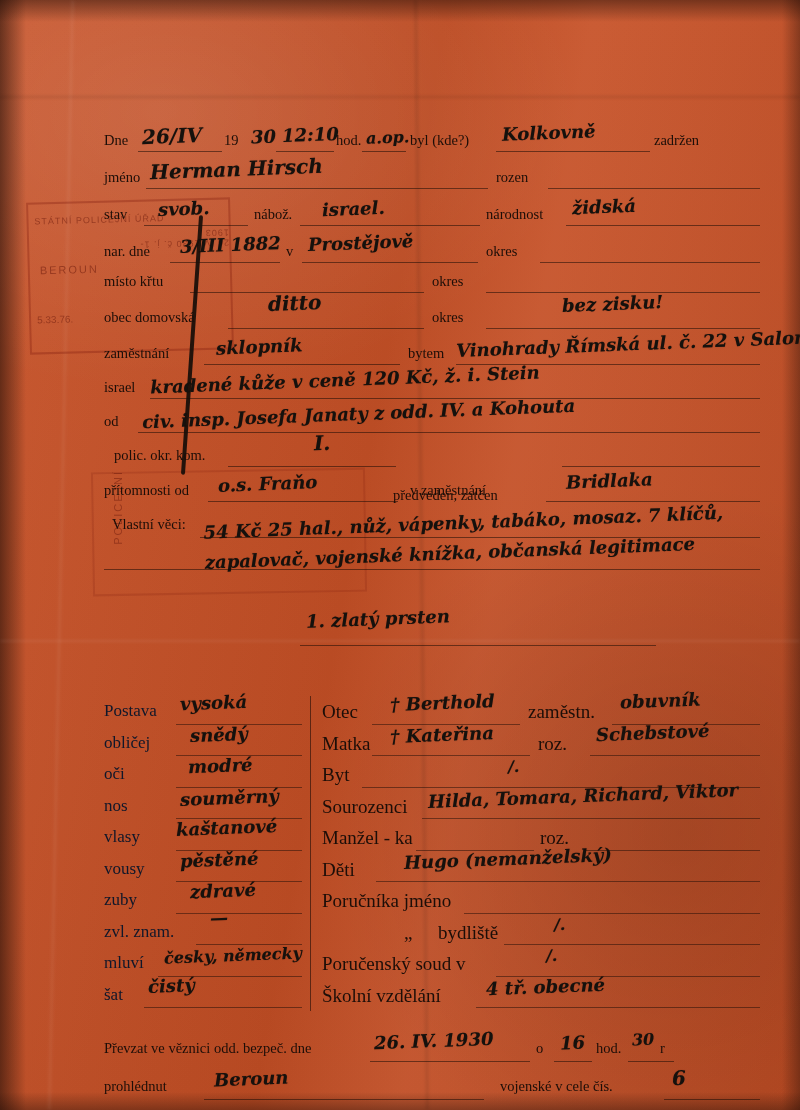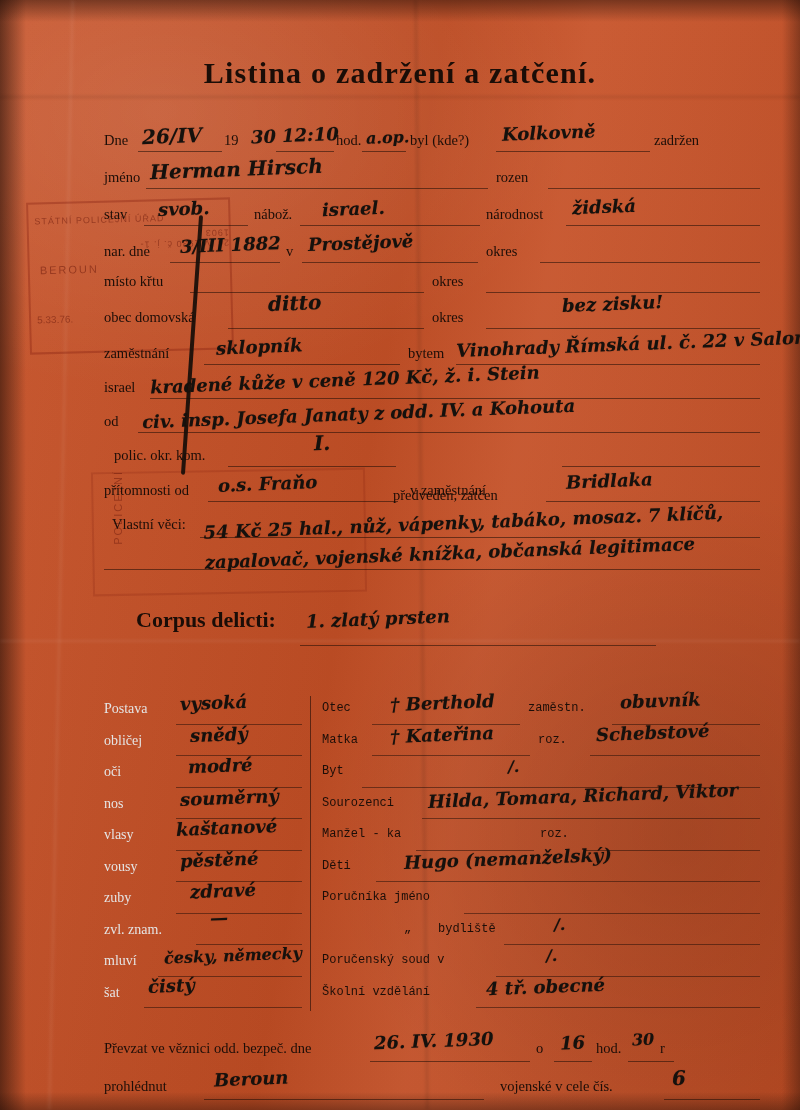--- a/index.html
+++ b/index.html
@@ -112,23 +112,23 @@
 
   h2.corpus {
     position:absolute; left:136px; top:607px;
     margin:0; font-size:22px; font-weight:bold; color:#1a0d07;
     font-family:"Liberation Serif", serif;
   }
 
   
   .tbl { position:absolute; left:104px; top:696px; width:660px; }
   .trow { position:relative; height:31.5px; }
-  .trow .lcol-lbl { position:absolute; left:0; top:5px; font-size:14px; color:#e5e5e5;}
+  .trow .lcol-lbl { position:absolute; left:0; top:5px; font-size:17px; color:#0f172a;}
   .trow .lcol-rule { position:absolute; left:72px; width:230px; bottom:3px; height:1px; background:rgba(30,12,6,0.5); }
-  .trow .rcol-lbl { position:absolute; left:218px; top:5px; font-size:12px; color:#1c0e08;font-family:Liberation Mono, monospace; }
+  .trow .rcol-lbl { position:absolute; left:218px; top:5px; font-size:19px; color:#1c0e08; }
   .trow .rcol-rule { position:absolute; bottom:3px; height:1px; background:rgba(30,12,6,0.5); }
   .vdiv { position:absolute; left:206px; top:0; width:1px; background:rgba(30,12,6,0.6); }
 
   .footer-row { position:absolute; left:104px; right:40px; }
 </style>
 </head>
 <body>
 
 <div class="paper"></div>
 <div class="edge-left"></div>
@@ -136,21 +136,20 @@
 <div class="edge-right"></div>
 <div class="edge-bottom"></div>
 
 <div class="crease" style="left:60px;top:0;width:2px;height:1110px;transform:rotate(1.2deg);"></div>
 <div class="crease dark" style="left:420px;top:0;width:3px;height:1110px;transform:rotate(-0.6deg);"></div>
 <div class="crease" style="left:0;top:640px;width:800px;height:2px;"></div>
 <div class="crease dark" style="left:0;top:96px;width:800px;height:2px;"></div>
 
 <div class="sheet">
 
-  <h1 class="doc-title">Listina o zadržení a zatčení.</h1>
 
   <div class="stamp">
     <div class="t1">STÁTNÍ POLICEJNÍ ÚŘAD</div>
     <div class="t2">26 IV 1930 č. j. 1-1903</div>
     <div class="t3">BEROUN</div>
     <div class="t4">5.33.76.</div>
   </div>
   <div class="stamp2"></div>
   <div class="vert-stamp">POLICEJNÍ</div>
 
@@ -258,21 +257,20 @@
     <span class="rule" style="left:442px;width:214px;"></span>
   </div>
 
   <div class="row" style="top:512px;height:60px;">
     <span class="lbl" style="left:8px;">Vlastní věci:</span>
     <span class="hw m" style="left:100px;top:-5px;width:560px;white-space:normal;line-height:30px;">54 Kč 25 hal., nůž, vápenky, tabáko, mosaz. 7 klíčů, zapalovač, vojenské knížka, občanská legitimace</span>
     <span class="rule" style="left:96px;width:560px;bottom:34px;"></span>
     <span class="rule" style="left:0px;width:656px;bottom:2px;"></span>
   </div>
 
-  <h2 class="corpus">Corpus delicti:</h2>
   <span class="hw m" style="left:306px;top:608px;">1. zlatý prsten</span>
   <span class="rule" style="left:300px;top:645px;width:356px;"></span>
 
   <div class="tbl">
     <div class="vdiv" style="height:315px;"></div>
 
     <div class="trow">
       <span class="lcol-lbl">Postava</span>
       <span class="hw m" style="left:76px;top:-4px;">vysoká</span>
       <span class="lcol-rule" style="width:126px;"></span>

